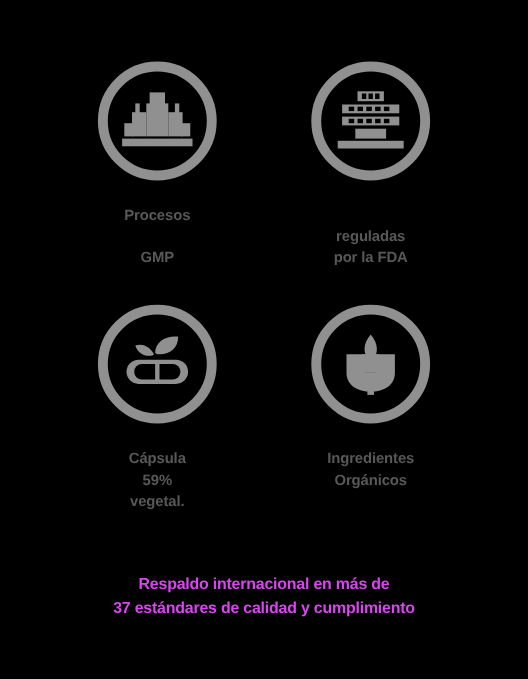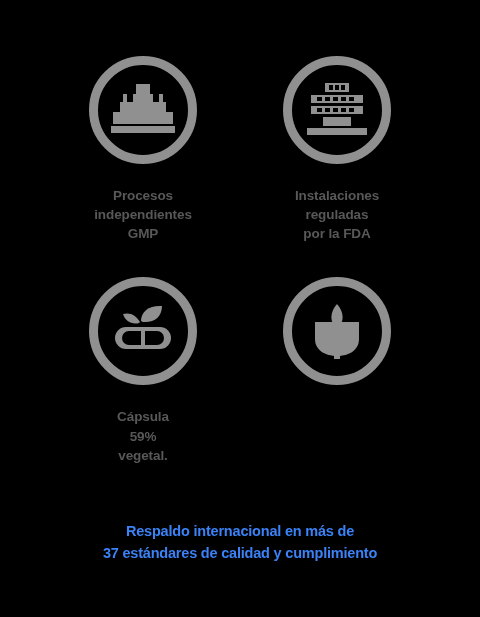--- a/index.html
+++ b/index.html
@@ -68,21 +68,21 @@
     font-size: 13.5px;
     font-weight: bold;
     line-height: 1.42;
     letter-spacing: -0.1px;
     max-width: 150px;
   }
 
   .badge-caption {
     margin-top: 56px;
     text-align: center;
-    color: #3b82f6;
+    color: #d946ef;
     font-size: 14.5px;
     font-weight: bold;
     line-height: 1.5;
     letter-spacing: -0.2px;
     max-width: 390px;
   }
 
   .caption-line {
     display: block;
   }
@@ -110,21 +110,21 @@
 
             <rect x="14" y="14" width="4" height="9"></rect>
             <rect x="50" y="14" width="4" height="9"></rect>
 
             <rect x="2" y="46" width="64" height="7"></rect>
           </g>
         </svg>
       </div>
       <div class="badge-label">
         <span>Procesos</span><br>
-        <span>independientes</span><br>
+        <br>
         <span>GMP</span>
       </div>
     </div>
 
     <div class="badge-cell">
       <div class="badge-icon-ring">
         <svg width="68" height="60" viewBox="0 0 68 60" aria-hidden="true">
           <g fill="#909090">
 
             <rect x="22" y="3" width="24" height="9"></rect>
@@ -146,21 +146,21 @@
             <rect x="38" y="28" width="5" height="4" fill="#000000"></rect>
             <rect x="46" y="28" width="5" height="4" fill="#000000"></rect>
 
             <rect x="20" y="37" width="28" height="9"></rect>
 
             <rect x="4" y="48" width="60" height="7"></rect>
           </g>
         </svg>
       </div>
       <div class="badge-label">
-        <span>Instalaciones</span><br>
+        <br>
         <span>reguladas</span><br>
         <span>por la FDA</span>
       </div>
     </div>
 
     <div class="badge-cell">
       <div class="badge-icon-ring">
         <svg width="66" height="56" viewBox="0 0 66 56" aria-hidden="true">
           <g fill="#909090">
 
@@ -192,20 +192,24 @@
 
             <path d="M35 20 h17 v17 h-17 Z"></path>
 
             <rect x="22" y="20" width="16" height="17"></rect>
 
             <path d="M8 37 h44 C52 48 42 54 30 54 C18 54 8 48 8 37 Z"></path>
 
             <rect x="27" y="50" width="6" height="7"></rect>
           </g>
         </svg>
+      </div>
+      <div class="badge-label">
+        <span>Ingredientes</span><br>
+        <span>Orgánicos</span>
       </div>
     </div>
 
   </div>
 
   <div class="badge-caption">
     <span class="caption-line">Respaldo internacional en más de</span>
     <span class="caption-line">37 estándares de calidad y cumplimiento</span>
   </div>
 

